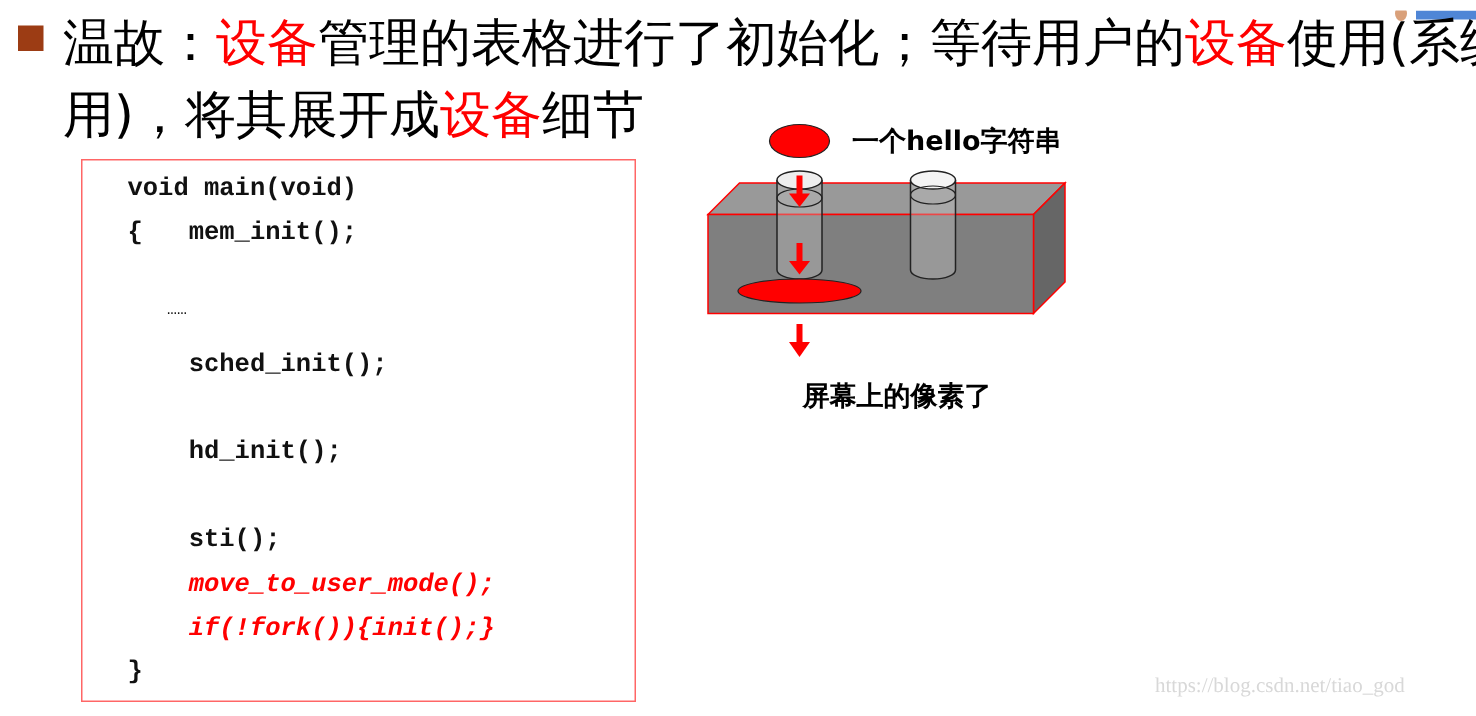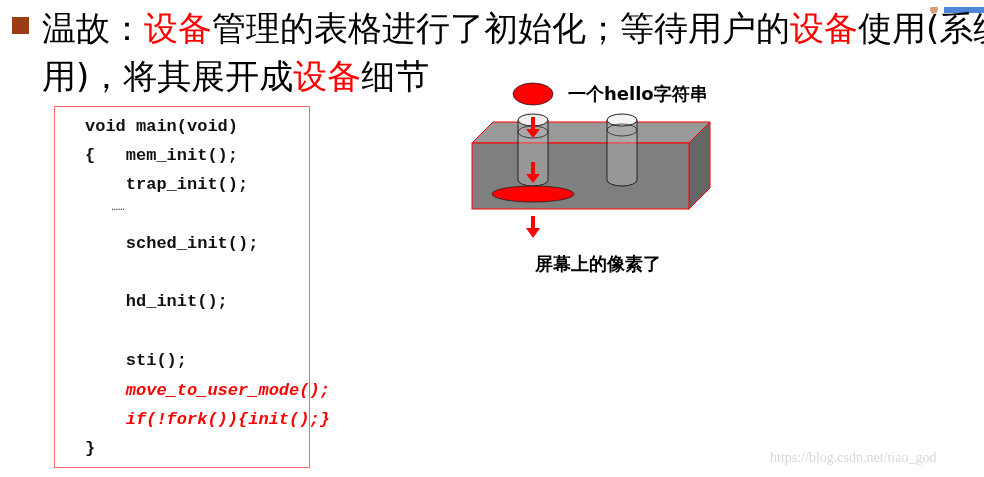--- a/index.html
+++ b/index.html
@@ -3,21 +3,21 @@
 <meta charset="utf-8">
 <style>
   html, body { margin:0; padding:0; }
   body { width:984px; height:477px; background:#ffffff; position:relative; overflow:hidden;
          font-family:"DejaVu Sans", sans-serif; }
   .bullet { position:absolute; left:12px; top:17px; width:17px; height:17px; background:#9c3c14; }
   .title-line { position:absolute; left:42px; font-size:34px; color:#000; white-space:nowrap; letter-spacing:0px; }
   .t1 { top:6px; }
   .t2 { top:54px; }
   .red { color:#ff0000; }
-  .code-box { position:absolute; left:54px; top:106px; width:256px; height:362px; border:1.5px solid #ff6666; box-sizing:border-box;text-decoration:underline; }
+  .code-box { position:absolute; left:54px; top:106px; width:370px; height:362px; border:1.5px solid #ff6666; box-sizing:border-box;text-decoration:underline; }
   .code-line { position:absolute; font-family:"Liberation Mono", "DejaVu Sans Mono", monospace; font-weight:bold; font-size:17px; color:#111; white-space:pre; }
   .code-line.redi { color:#ff0000; font-style:italic; }
   .diagram { position:absolute; left:460px; top:80px; width:300px; height:200px;text-align:center; }
   .label { position:absolute; font-weight:bold; font-size:18px; color:#000; white-space:nowrap; }
   .watermark { position:absolute; left:770px; top:450px; font-size:14px; color:#d8d8d8; font-family:Liberation Serif, serif; }
   .corner-img { position:absolute; left:930px; top:0px; width:54px; height:8px; }
 </style>
 </head>
 <body>
 
@@ -30,21 +30,20 @@
 
 <div class="bullet"></div>
 
 <div class="title-line t1"><span>温故：</span><span class="red">设备</span><span>管理的表格进行了初始化；等待用户的</span><span class="red">设备</span><span>使用(系统调</span></div>
 
 <div class="title-line t2"><span>用)，将其展开成</span><span class="red">设备</span><span>细节</span></div>
 
 <div class="code-box">
   <div class="code-line" style="left:30px;top:10px">void main(void)</div>
   <div class="code-line" style="left:30px;top:39px">{   mem_init();</div>
-  <div class="code-line" style="left:30px;top:68px">    trap_init();</div>
   <div class="code-line" style="left:30px;top:94px;font-size:11px;font-weight:normal">    ……</div>
   <div class="code-line" style="left:30px;top:127px">    sched_init();</div>
   <div class="code-line" style="left:30px;top:185px">    hd_init();</div>
   <div class="code-line" style="left:30px;top:244px">    sti();</div>
   <div class="code-line redi" style="left:30px;top:274px">    move_to_user_mode();</div>
   <div class="code-line redi" style="left:30px;top:303px">    if(!fork()){init();}</div>
   <div class="code-line" style="left:30px;top:332px">}</div>
 </div>
 
 <div class="diagram">

